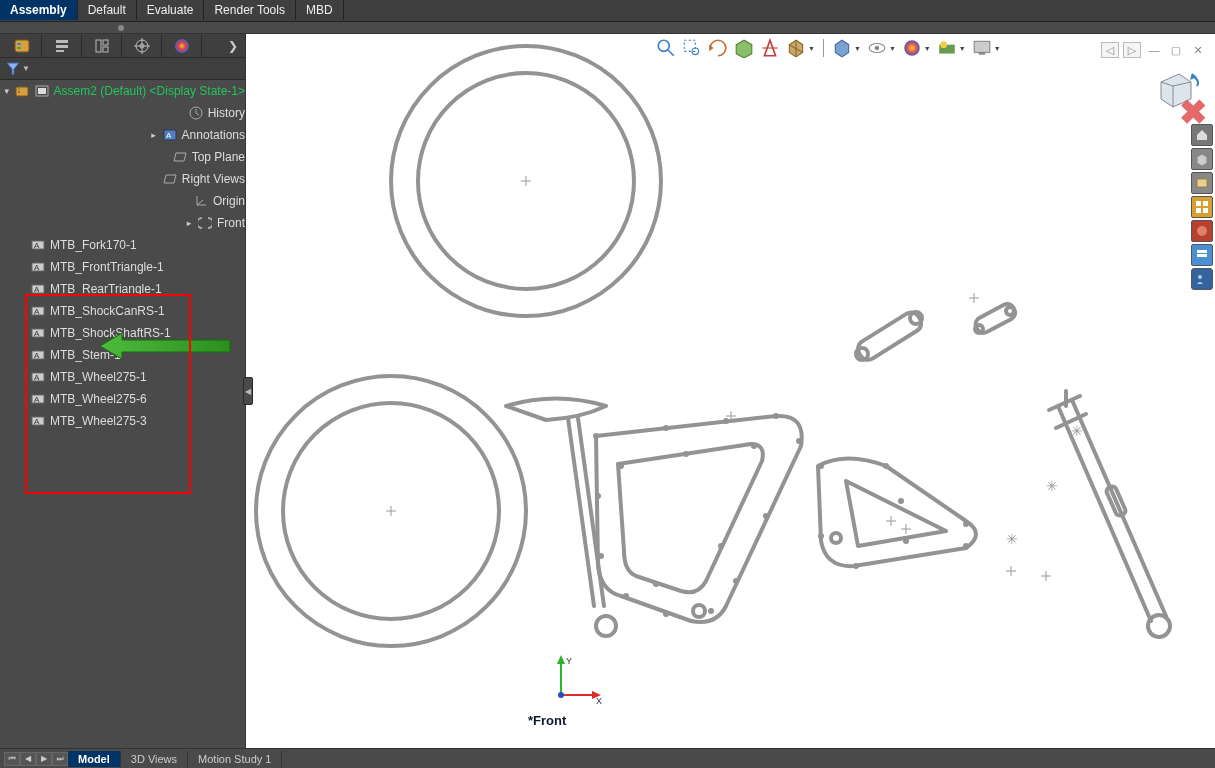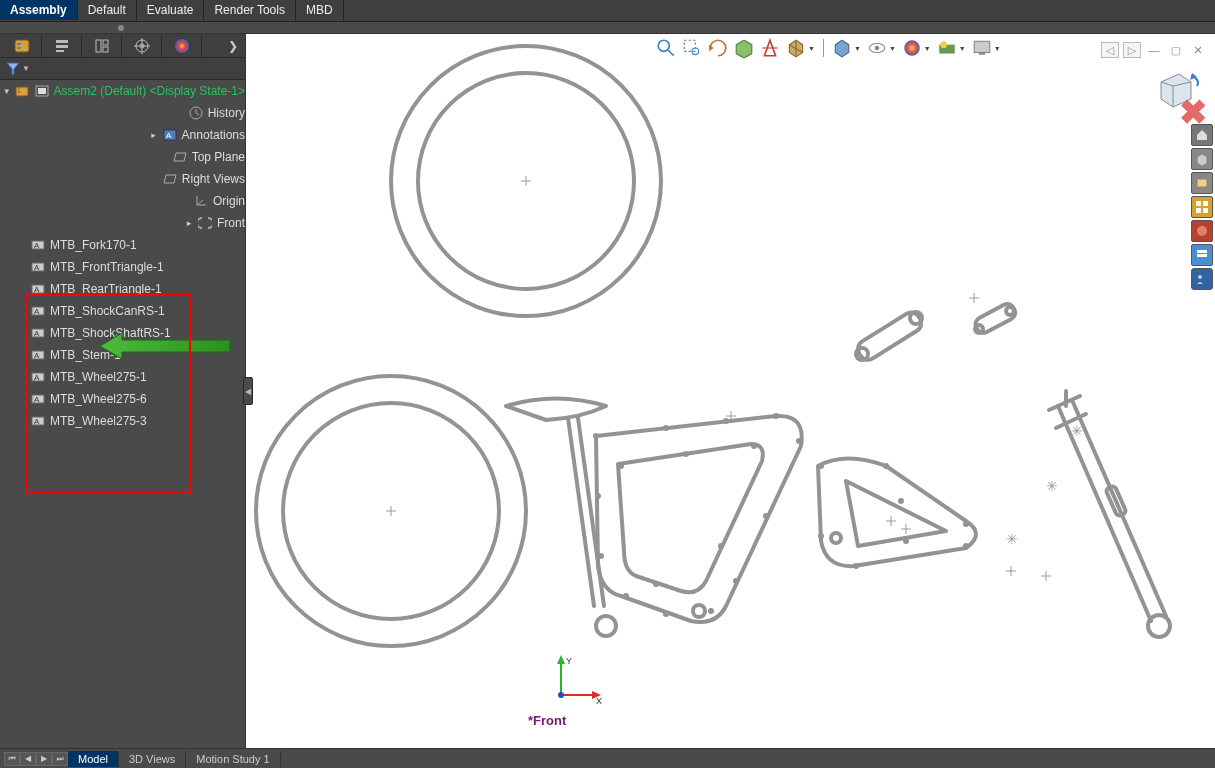--- a/index.html
+++ b/index.html
@@ -69,31 +69,31 @@
   .rtask { position: absolute; top: 90px; right: 2px; display: flex; flex-direction: column; gap: 2px; }
   .rtask .tk { width: 22px; height: 22px; border: 1px solid #555; border-radius: 2px; display: flex; align-items: center; justify-content: center; }
   .rtask .c1 { background: #777; }
   .rtask .c2 { background: #888; }
   .rtask .c3 { background: #d8a030; }
   .rtask .c4 { background: #b84030; }
   .rtask .c5 { background: #4a90d0; }
   .rtask .c6 { background: #3363a0; border-radius: 50%; }
 
   
-  .viewlabel { position: absolute; bottom: 20px; left: 282px; font-size: 13px; font-weight: 700; color: #701a75; }
+  .viewlabel { position: absolute; bottom: 20px; left: 282px; font-size: 13px; font-weight: 700; color: #0f172a; }
 
   
   .triad { position: absolute; bottom: 38px; left: 300px; }
 
   
   .bottombar { height: 20px; background: #4a4a4a; display: flex; align-items: center; font-size: 11px; color: #ccc; border-top: 1px solid #333;}
   .bottombar .nav { display: flex; gap: 0; padding-left: 4px;}
   .bottombar .nav .nb { width: 16px; height: 14px; border: 1px solid #666; background: #555; display:flex;align-items:center;justify-content:center; font-size:8px;}
   .bottombar .btab { padding: 2px 10px; border-right: 1px solid #333; }
-  .bottombar .btab.active { background: #003366; color: #fff; font-weight: 400; }
+  .bottombar .btab.active { background: #003366; color: #fff; font-weight: 700; }
 
   .bike-stroke { stroke: #939393; stroke-width: 4; fill: none; stroke-linecap: round; stroke-linejoin: round; }
   .bike-dot { fill: #939393; }
   .plus { stroke: #999; stroke-width: 1; }
 </style>
 </head>
 <body>
 
 <div class="app">
 

